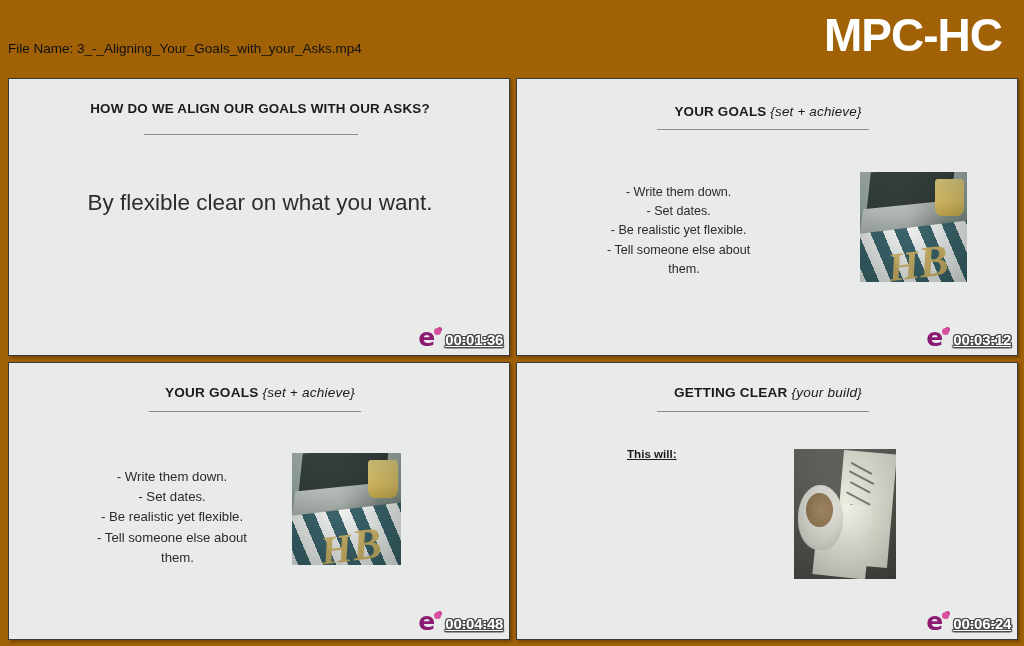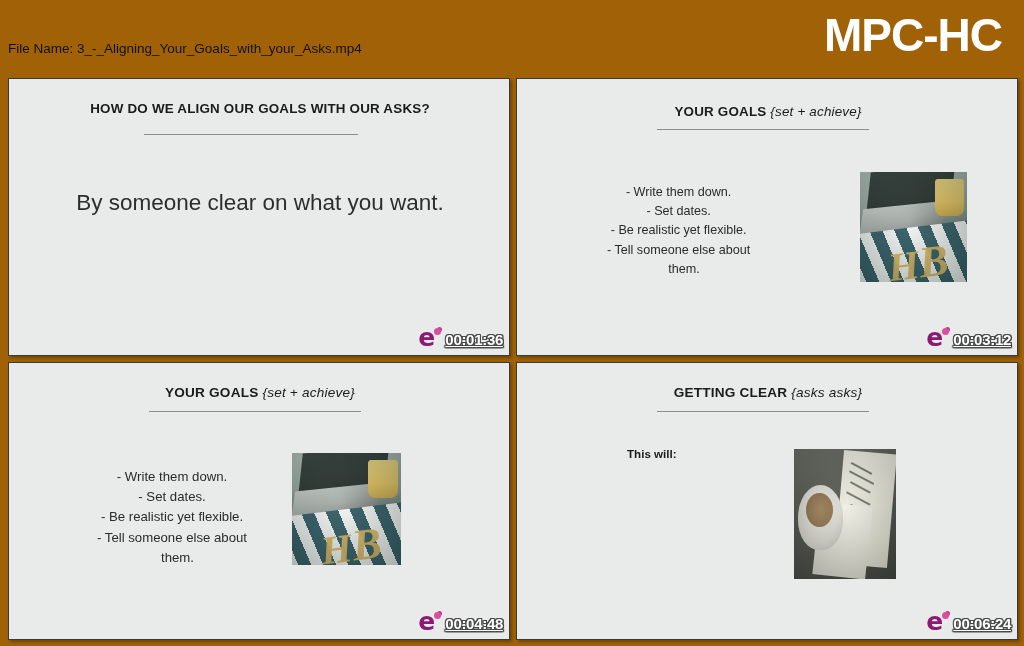--- a/index.html
+++ b/index.html
@@ -108,20 +108,21 @@
   .slide-body {
     position: absolute;
     color: #2b2b2b;
     line-height: 1.38;
     white-space: pre-wrap;
   }
   .slide-lead {
     position: absolute;
     color: #1b1b1b;
     font-weight: bold;
+    text-decoration: underline;
   }
   .bullet-list { position: absolute; color: #2b2b2b; text-align: center; }
   .bullet-list div { white-space: pre; }
 
   
   .s1-title {
     left: 70px; top: 14px; width: 362px;
     font-size: 13.4px;
     margin-top: 8px;
   }
@@ -316,21 +317,21 @@
 
     <div class="thumb r0 c0">
       <div class="slide">
 
         <div class="slide-title s1-title">
           <span>HOW DO WE ALIGN OUR
 GOALS WITH OUR ASKS?</span>
         </div>
         <div class="title-rule s1-rule"></div>
 
-        <div class="s1-big">By someone clear on
+        <div class="s1-big">By flexible clear on
 what you want.</div>
 
         <div class="badge">
           <div class="logo-e">
             <span class="glyph">e</span>
             <span class="spark"></span>
           </div>
           <div class="timecode">00:01:36</div>
         </div>
 
@@ -410,21 +411,21 @@
           <div class="timecode">00:04:48</div>
         </div>
 
       </div>
     </div>
 
     <div class="thumb r1 c1">
       <div class="slide">
 
         <div class="slide-title s4-title">
-          <span>GETTING CLEAR </span><span class="brace">{asks asks}</span>
+          <span>GETTING CLEAR </span><span class="brace">{your build}</span>
         </div>
         <div class="title-rule s4-rule"></div>
 
         <div class="slide-lead s4-lead">This will:</div>
 
         <div class="photo photo-note s4-photo">
           <div class="page-right">
             <span class="ink" style="left:14%; top:14%; width:46%;"></span>
             <span class="ink" style="left:12%; top:22%; width:52%;"></span>
             <span class="ink" style="left:16%; top:31%; width:44%;"></span>

